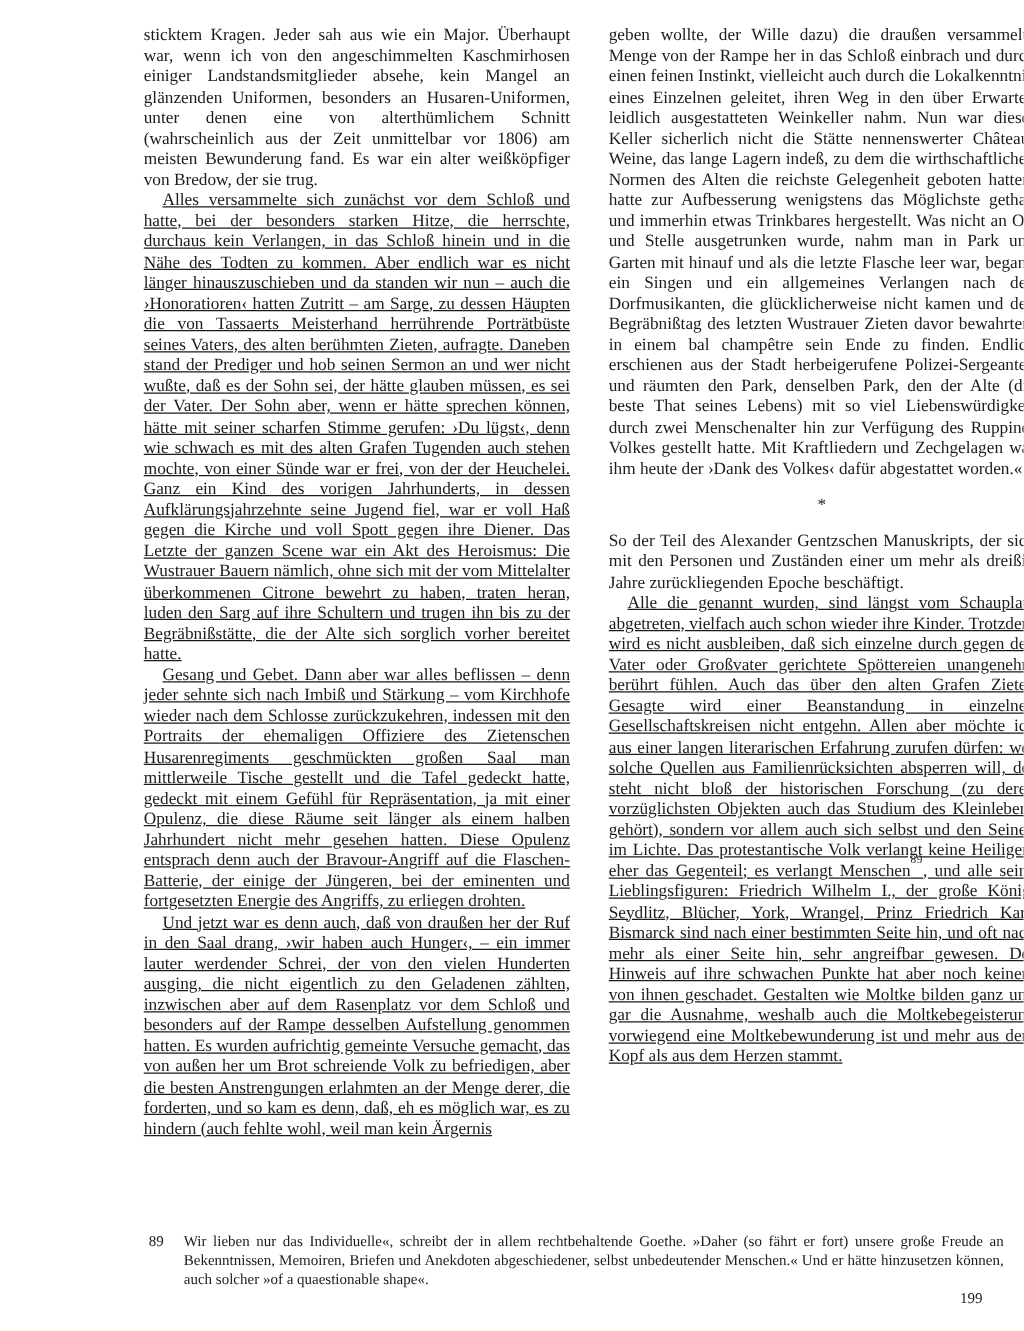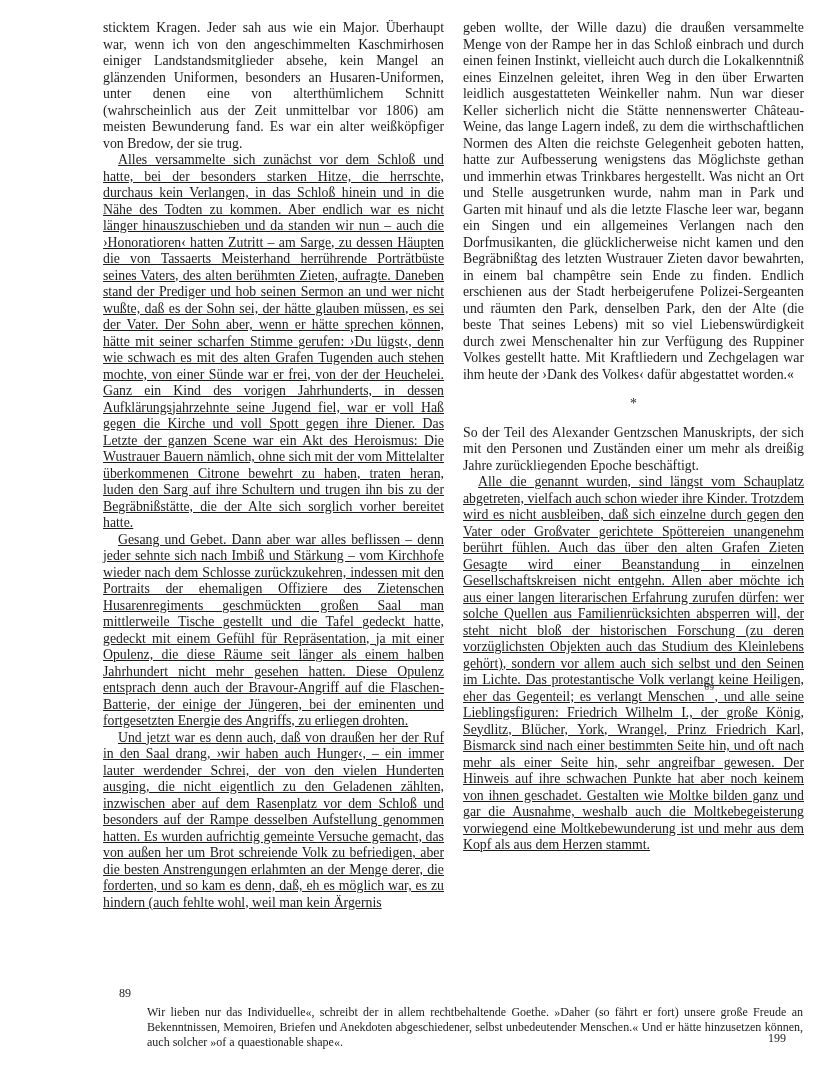--- a/index.html
+++ b/index.html
@@ -20,20 +20,21 @@
     position: absolute;
     left: 103px;
     top: 20px;
     width: 702px;
     display: flex;
     gap: 19px;
   }
   .col {
     width: 341px;
     flex: 0 0 341px;
+    margin-left: 12px;
   }
   .para {
     margin: 0;
     font-size: 13.8px;
     line-height: 16.5px;
     text-align: justify;
     hyphens: auto;
     -webkit-hyphens: auto;
   }
   .para.indent {
@@ -62,21 +63,20 @@
     font-size: 12px;
     line-height: 15px;
   }
   .fn-num {
     flex: 0 0 28px;
   }
   .fn-text {
     flex: 1;
     text-align: justify;
     hyphens: auto;
-    margin-top: 19px;
     -webkit-hyphens: auto;
   }
   .page-number {
     position: absolute;
     top: 1031px;
     right: 33px;
     font-size: 12px;
     line-height: 15px;
   }
 </style>

